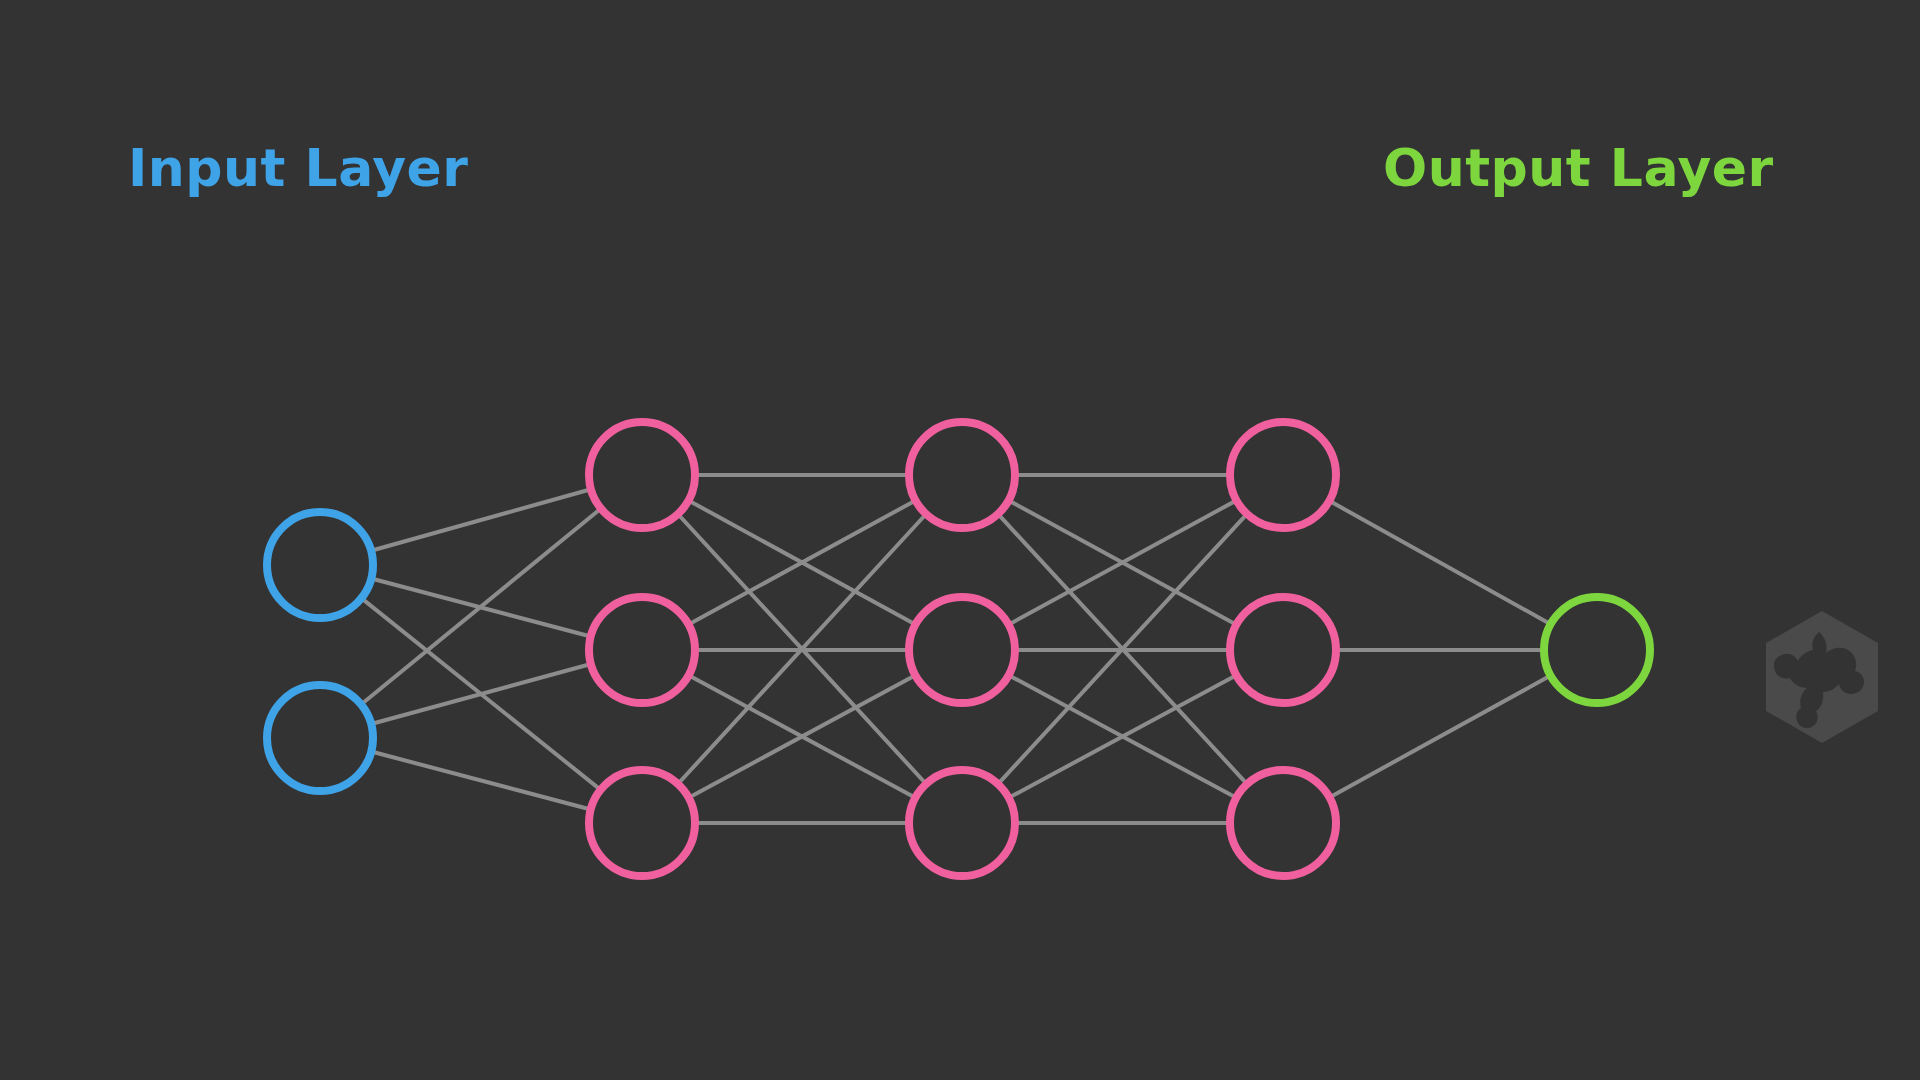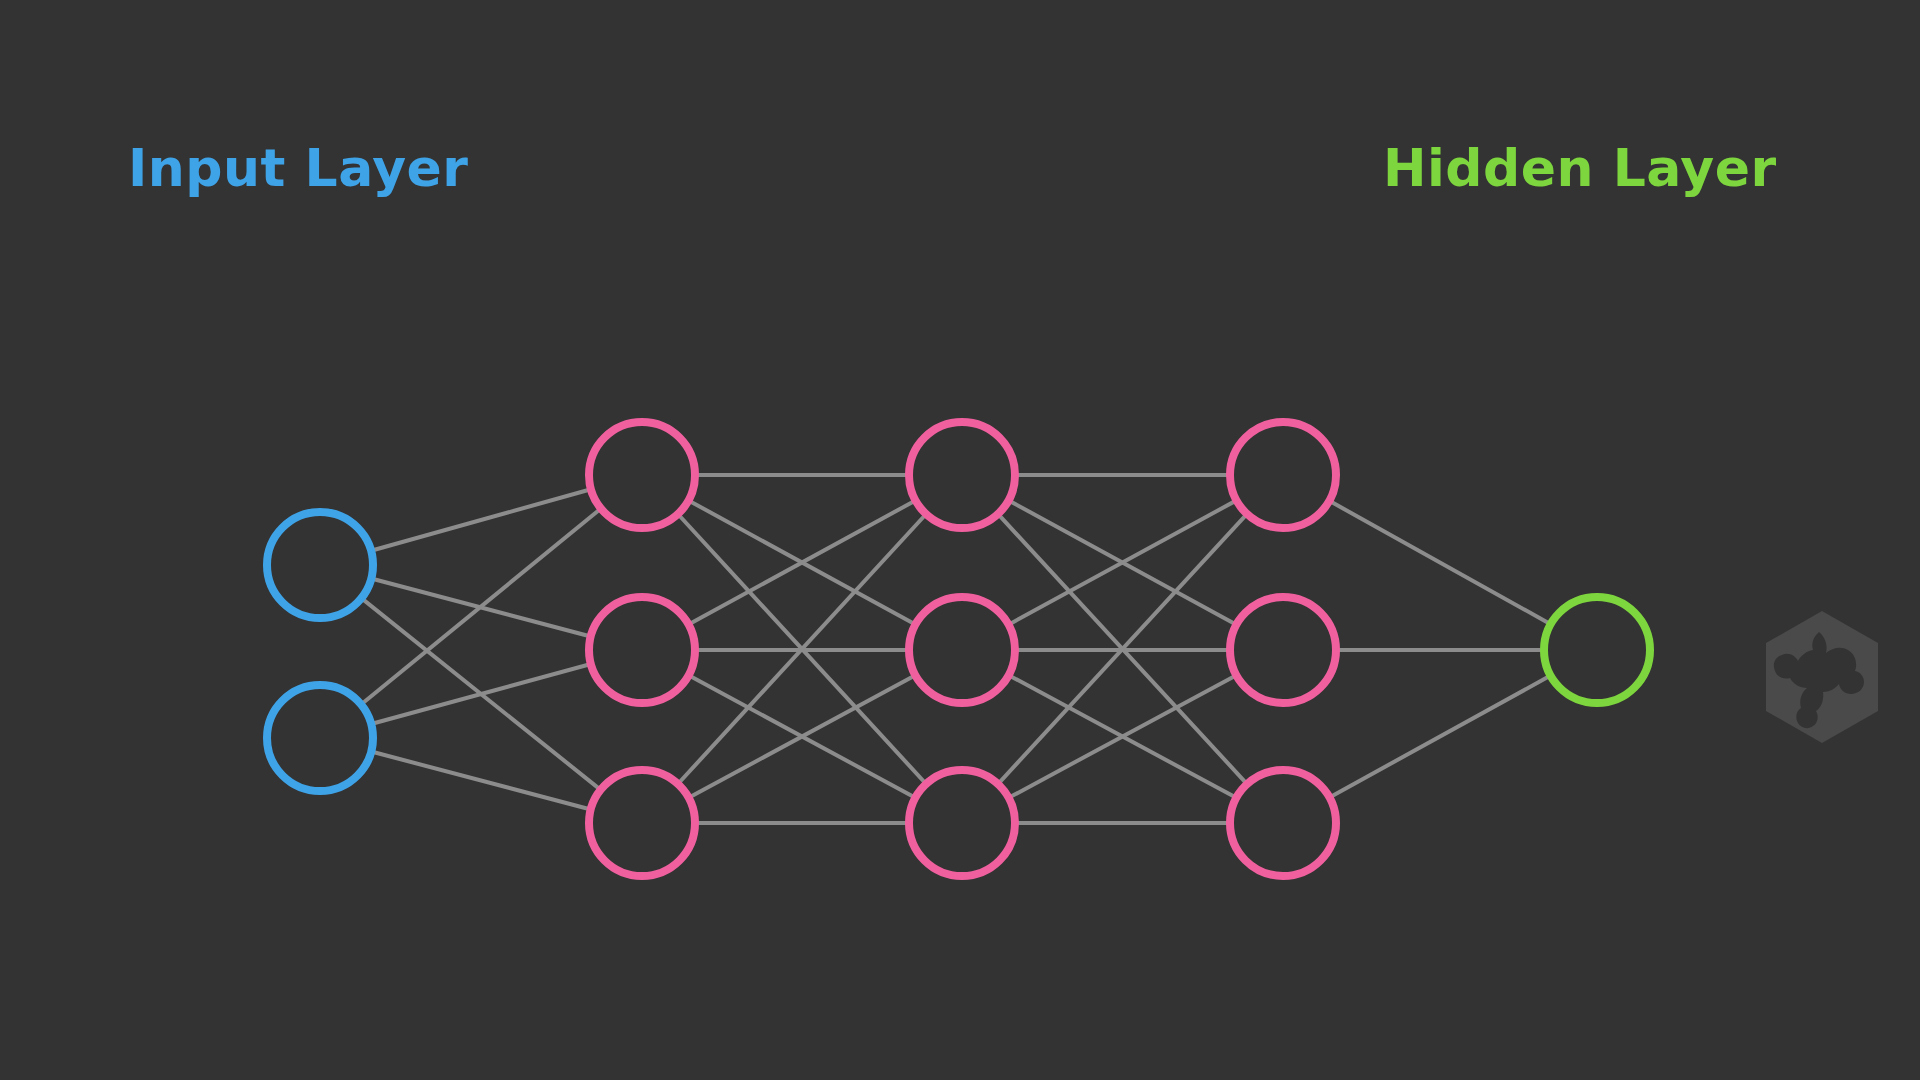--- a/index.html
+++ b/index.html
@@ -102,21 +102,21 @@
         <circle cx="962" cy="823" r="53" fill="none" stroke="#F0609F" stroke-width="8"></circle>
         <circle cx="1283" cy="475" r="53" fill="none" stroke="#F0609F" stroke-width="8"></circle>
         <circle cx="1283" cy="650" r="53" fill="none" stroke="#F0609F" stroke-width="8"></circle>
         <circle cx="1283" cy="823" r="53" fill="none" stroke="#F0609F" stroke-width="8"></circle>
         <circle cx="1597" cy="650" r="53" fill="none" stroke="#7ED63E" stroke-width="8"></circle>
       </g>
   </svg>
 
   <div id="labels">
     <div class="layer-label" id="label-input" style="color: rgb(63, 163, 232);">Input Layer</div>
-    <div class="layer-label" id="label-output" style="color: rgb(126, 214, 62);">Hidden Layer</div>
+    <div class="layer-label" id="label-output" style="color: rgb(126, 214, 62);">Output Layer</div>
   </div>
 
   <svg id="watermark" viewBox="0 0 132 142" xmlns="http://www.w3.org/2000/svg">
     <path id="wm-hex" d="M66 5 L122 37 L122 105 L66 137 L10 105 L10 37 Z" fill="#4A4A4A"></path>
     <path id="wm-mark" d="M63 26 C69 31 72 39 70 47 C76 42 85 40 92 44
       C99 48 102 57 99 65 C104 66 108 70 108 76 C108 83 102 88 95 88
       C89 88 84 84 83 78 C79 83 73 86 67 86 C68 93 66 101 60 105
       C63 110 62 117 57 120 C52 124 45 122 42 117 C39 112 40 105 45 102
       C43 95 45 87 51 82 C44 82 37 78 34 72 C28 74 21 71 19 65
       C16 58 19 51 26 49 C32 46 39 49 42 55 C45 49 51 45 57 44

